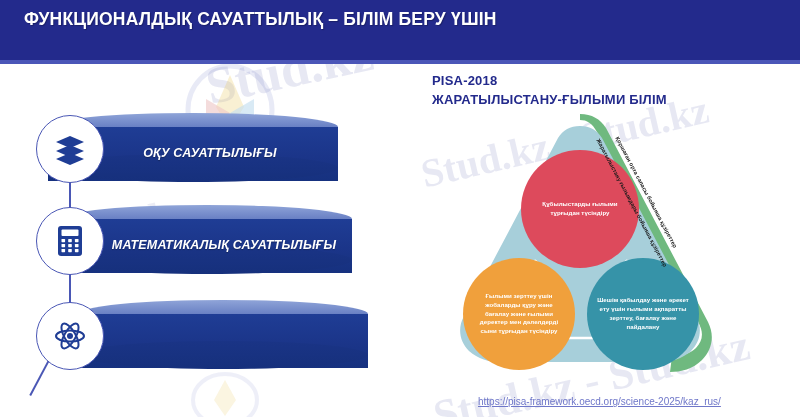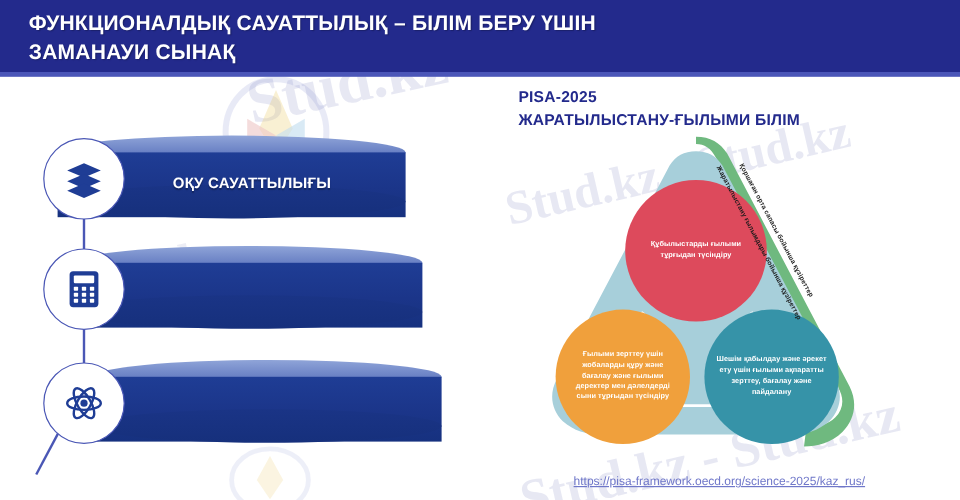--- a/index.html
+++ b/index.html
@@ -23,21 +23,21 @@
 
   
   #titlebar{position:absolute;left:0;top:0;width:800px;height:60px;background:#232a8c;z-index:5;}
   #titlebar .tline{
     position:absolute;left:24px;color:#ffffff;font-weight:700;font-size:17.5px;
     letter-spacing:.2px;text-shadow:1px 1px 1px rgba(0,0,0,.25);white-space:nowrap;
   }
   #titlebar .l1{top:9px;}
   #titlebar .l2{top:33px;}
   #titlebar-accent{position:absolute;left:0;top:60px;width:800px;height:4px;background:#4b56b8;z-index:5;}
-  .cyl{position:absolute;}
+  .cyl{position:absolute;font-style:italic;}
   .cyl .body{
     position:absolute;left:0;top:14px;width:100%;height:54px;
     background:linear-gradient(180deg,#1f3d95 0%,#1b3589 55%,#16317f 100%);
     border-radius:0 0 0 0;
   }
   .cyl .top-e{
     position:absolute;left:0;top:0;width:100%;height:28px;border-radius:50%;
     background:linear-gradient(180deg,#8fa4d8 0%,#6d84c6 45%,#3f58ad 100%);
   }
   .cyl .bot-e{
@@ -92,21 +92,20 @@
     <path d="M36 44 L60 58 L36 72 Z" fill="#cf5a5a" opacity=".6"></path>
     <path d="M84 44 L60 58 L84 72 Z" fill="#4f9fd4" opacity=".6"></path>
   </svg>
   <svg class="wm-logo2" viewBox="0 0 90 60">
     <ellipse cx="45" cy="30" rx="32" ry="26" fill="none" stroke="#8f97d6" stroke-width="4" opacity=".5"></ellipse>
     <path d="M45 10 L56 30 L45 46 L34 30 Z" fill="#e8c55a" opacity=".6"></path>
   </svg>
 
   <div id="titlebar">
     <div class="tline l1">ФУНКЦИОНАЛДЫҚ САУАТТЫЛЫҚ – БІЛІМ БЕРУ ҮШІН</div>
-    <div class="tline l2">ЗАМАНАУИ СЫНАҚ</div>
   </div>
   <div id="titlebar-accent"></div>
 
   <div class="connector" style="left:69px;top:178px;height:40px;"></div>
   <div class="connector" style="left:69px;top:268px;height:40px;"></div>
   <div class="connector" style="left:48px;top:360px;height:40px;transform:rotate(28deg);transform-origin:top center;"></div>
 
   <div class="cyl" style="left:48px;top:113px;width:290px;height:70px;">
     <div class="top-e"></div>
     <div class="body"></div>
@@ -123,20 +122,21 @@
       <g fill="#ffffff">
         <path d="M17 11.5 L27.5 16 L17 20.5 L6.5 16 Z" opacity="0"></path>
       </g>
     </svg>
   </div>
 
   <div class="cyl" style="left:62px;top:205px;width:290px;height:70px;">
     <div class="top-e"></div>
     <div class="body"></div>
     <div class="bot-e"></div>
+    <div class="label">МАТЕМАТИКАЛЫҚ САУАТТЫЛЫҒЫ</div>
   </div>
   <div class="iconcirc" style="left:36px;top:207px;">
     <svg width="30" height="34" viewBox="0 0 30 34">
       <rect x="3" y="2" width="24" height="30" rx="3" fill="#1f3d95"></rect>
       <rect x="6.5" y="5.5" width="17" height="6.5" rx="1" fill="#ffffff"></rect>
       <g fill="#ffffff">
         <rect x="6.5" y="15" width="3.6" height="3.2" rx=".6"></rect>
         <rect x="13.2" y="15" width="3.6" height="3.2" rx=".6"></rect>
         <rect x="19.9" y="15" width="3.6" height="3.2" rx=".6"></rect>
         <rect x="6.5" y="20" width="3.6" height="3.2" rx=".6"></rect>
@@ -159,21 +159,21 @@
       <g fill="none" stroke="#1f3d95" stroke-width="2">
         <ellipse cx="17" cy="17" rx="14" ry="5.6"></ellipse>
         <ellipse cx="17" cy="17" rx="14" ry="5.6" transform="rotate(60 17 17)"></ellipse>
         <ellipse cx="17" cy="17" rx="14" ry="5.6" transform="rotate(120 17 17)"></ellipse>
       </g>
       <circle cx="17" cy="17" r="3" fill="#1f3d95"></circle>
     </svg>
   </div>
 
   <div id="pisa-head">
-    <div>PISA-2025</div>
+    <div>PISA-2018</div>
     <div>ЖАРАТЫЛЫСТАНУ-ҒЫЛЫМИ БІЛІМ</div>
   </div>
 
   <div id="diagram">
     <svg width="285" height="280" viewBox="0 0 285 280" style="position:absolute;left:0;top:0;">
 
       <path d="M140 4 C152 4 160 9 166 18 L268 212 C275 226 272 240 262 250 C253 259 241 262 230 262 L232 246 C241 246 250 244 256 238 C263 231 264 222 258 212 L157 22 C152 13 147 10 140 10 Z" fill="#6fb97f"></path>
       <path d="M140 4 C128 4 120 9 114 18 L12 212 C5 226 8 240 18 250 C27 259 39 262 50 262 L48 246 C39 246 30 244 24 238 C17 231 16 222 22 212 L123 22 C128 13 133 10 140 10 Z" fill="#6fb97f" opacity="0"></path>
 
       <path d="M140 16 C150 16 157 20 162 28 L256 206 C263 219 260 232 251 241 C242 249 231 252 220 252 L60 252 C49 252 38 249 29 241 C20 232 17 219 24 206 L118 28 C123 20 130 16 140 16 Z" fill="#a7cfda"></path>

